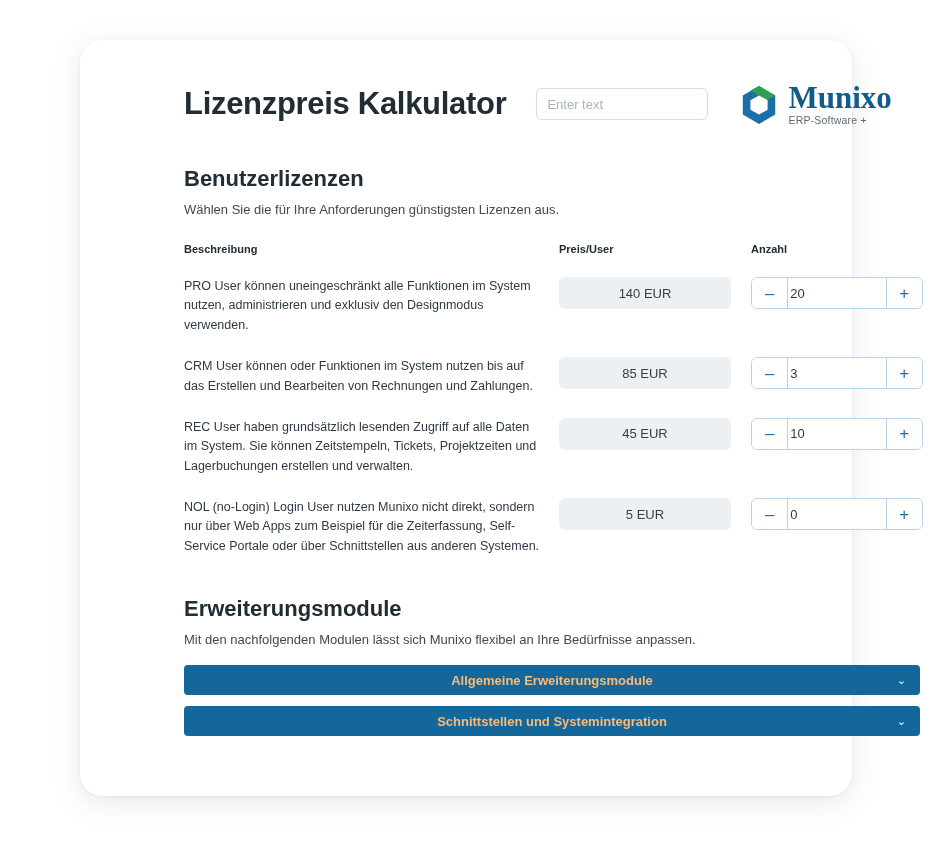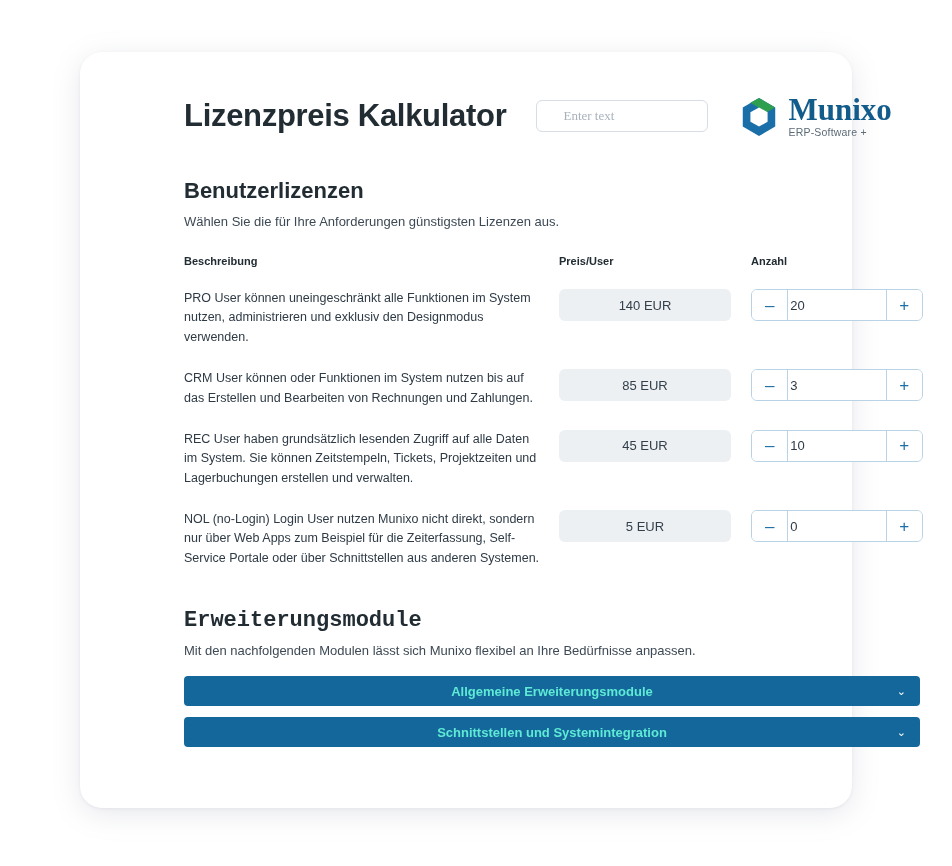--- a/index.html
+++ b/index.html
@@ -14,21 +14,21 @@
   #page {
     position: relative;
     width: 952px;
     height: 866px;
     background: #ffffff;
     overflow: hidden;
   }
   .card {
     position: absolute;
     left: 80px;
-    top: 52px;
+    top: 40px;
     width: 772px;
     height: 756px;
     background: #ffffff;
     border-radius: 22px;
     box-shadow: 0 6px 28px rgba(120,130,150,0.18), 0 1px 3px rgba(120,130,150,0.10);
   }
   .card-inner {
     position: absolute;
     left: 0; top: 0; right: 0; bottom: 0;
     padding: 36px 36px 0 24px;
@@ -50,22 +50,22 @@
   }
   .header-input {
     margin-left: 30px;
     width: 172px;
     height: 32px;
     border: 1px solid #d6dde4;
     border-radius: 6px;
     background: #fff;
     font-size: 13px;
     color: #444;
-    padding: 0 26px;
-    font-family: Liberation Serif, serif;
+    padding: 0 10px;
+    font-family: Liberation Sans, sans-serif;
   }
   .header-input::placeholder { color: #a9b2bb; }
   .logo-wrap {
     margin-left: 30px;
     display: flex;
     align-items: flex-end;
   }
   .logo-mark { width: 42px; height: 42px; flex: none; }
   .logo-text { margin-left: 8px; line-height: 1; }
   .logo-name {
@@ -179,21 +179,21 @@
     margin-bottom: 11px;
     display: flex;
     align-items: center;
     justify-content: center;
     width: 736px;
     cursor: pointer;
   }
   .acc-label {
     font-size: 13px;
     font-weight: bold;
-    color: #5eead4;
+    color: #fdba74;
   }
   .acc-chev {
     position: absolute;
     right: 14px;
     top: 50%;
     transform: translateY(-50%);
     color: #ffffff;
     font-size: 11px;
     line-height: 1;
   }
@@ -298,21 +298,21 @@
             <div class="stepper">
               <button class="step-btn minus">–</button>
               <input class="step-val" type="text" value="0" style="">
               <button class="step-btn plus">+</button>
             </div>
           </div>
         </div>
       </div>
 
       <div class="section" style="margin-top:40px;">
-        <div class="section-title" style="margin-top:0;font-family:Liberation Mono, monospace;">Erweiterungsmodule</div>
+        <div class="section-title" style="margin-top:0;">Erweiterungsmodule</div>
         <div class="section-sub">Mit den nachfolgenden Modulen lässt sich Munixo flexibel an Ihre Bedürfnisse anpassen.</div>
       </div>
 
       <div class="acc-list">
         <div class="acc">
           <span class="acc-label">Allgemeine Erweiterungsmodule</span>
           <span class="acc-chev">⌄</span>
         </div>
         <div class="acc">
           <span class="acc-label">Schnittstellen und Systemintegration</span>

